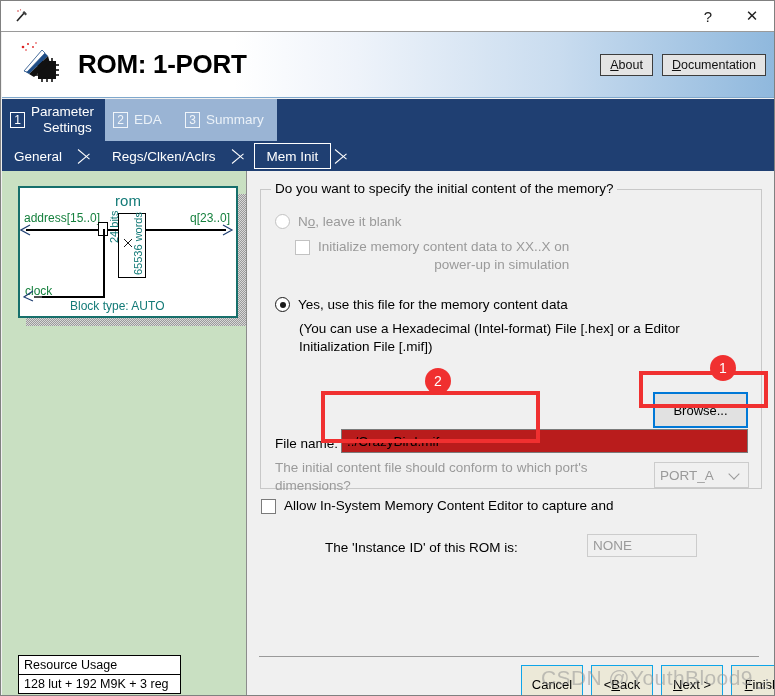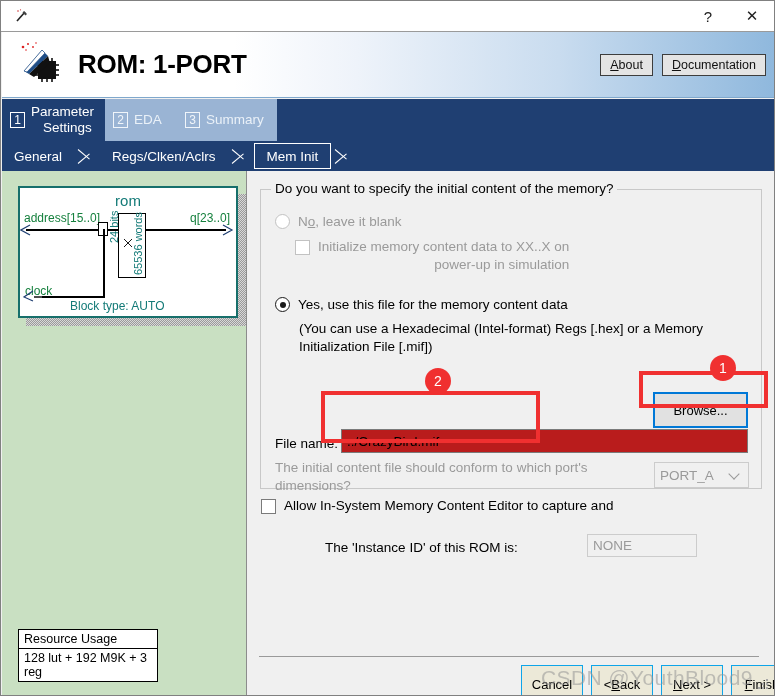--- a/index.html
+++ b/index.html
@@ -116,21 +116,21 @@
   .sym-title {
     position: absolute; left: 0; right: 0; top: 4px; text-align: center;
     color: #137a77; font-size: 15px;
   }
   .sym-text { position: absolute; color: #15803d; font-size: 12px; white-space: nowrap; }
   .sym-teal { color: #137a77; }
   .sym-line { position: absolute; background: #000; }
   .sym-box { position: absolute; border: 1px solid #000; background: #fff; }
 
   .resbox {
-    position: absolute; left: 16px; bottom: 14px; width: 140px;
+    position: absolute; left: 16px; bottom: 2px; width: 163px;
     border: 1px solid #000; background: #ffffff; font-size: 12.5px; color: #000;
   }
   .resbox .r1 { padding: 2px 5px; border-bottom: 1px solid #000; }
   .resbox .r2 { padding: 2px 5px; }
 
   
   .content {
     position: absolute; left: 247px; top: 170px; width: 527px; height: 525px;
     background: #f0f0f0;
   }
@@ -371,21 +371,21 @@
           <span>power-up in simulation</span>
         </div>
       </div>
 
       <div class="row" style="left:14px; top:106px;">
         <div class="radio checked"></div>
         <div class="lbl">Yes, use this file for the memory content data</div>
       </div>
 
       <div class="note" style="left:38px; top:130px;">
-        <span>(You can use a Hexadecimal (Intel-format) Regs [.hex] or a Memory</span><br>
+        <span>(You can use a Hexadecimal (Intel-format) File [.hex] or a Editor</span><br>
         <span>Initialization File [.mif])</span>
       </div>
 
       <div class="btn focus" style="position:absolute; left:392px; top:202px; width:95px; height:36px;">Browse...</div>
 
       <div class="note" style="left:14px; top:245px;">File name:</div>
       <div class="textinput" style="position:absolute; left:80px; top:239px; width:407px; height:24px;">../CrazyBird.mif</div>
 
       <div class="note dim" style="left:14px; top:269px; width:370px;">
         <span>The initial content file should conform to which port's</span><br>

